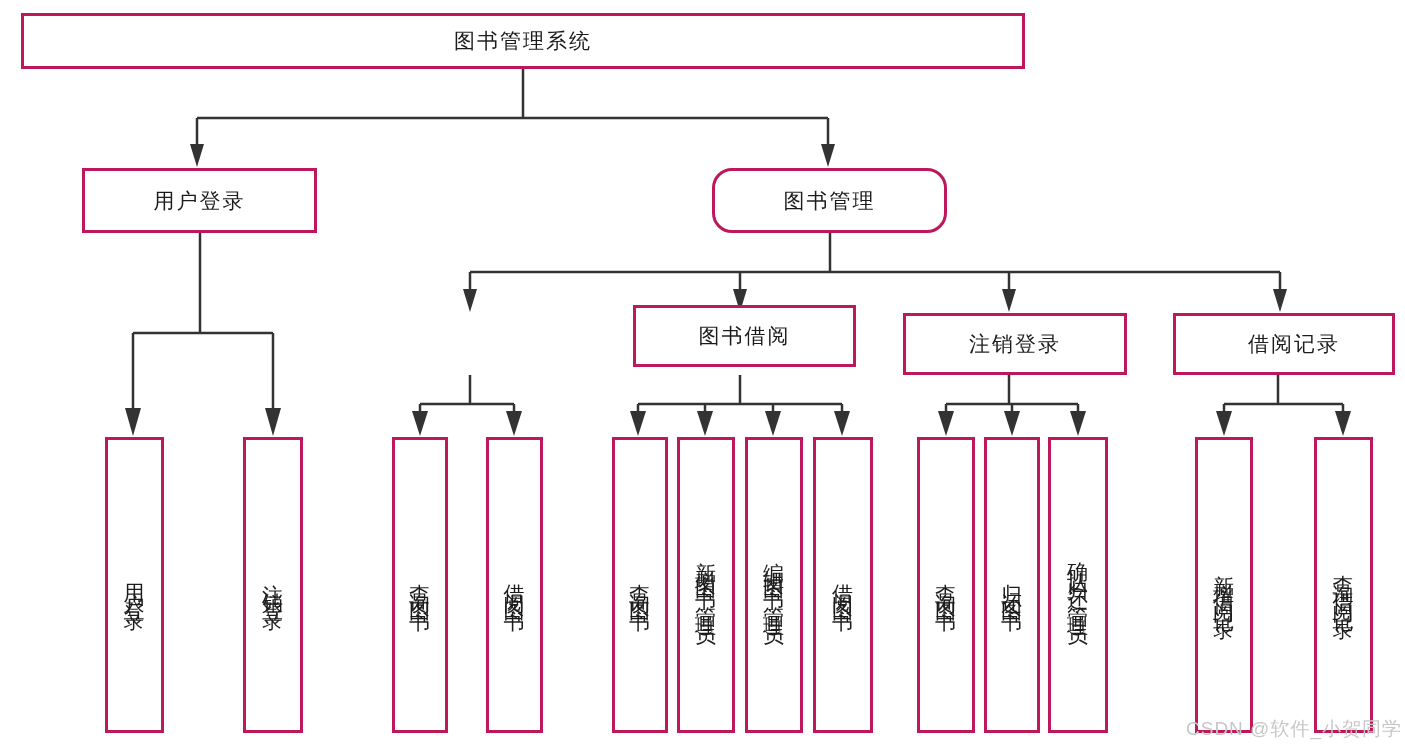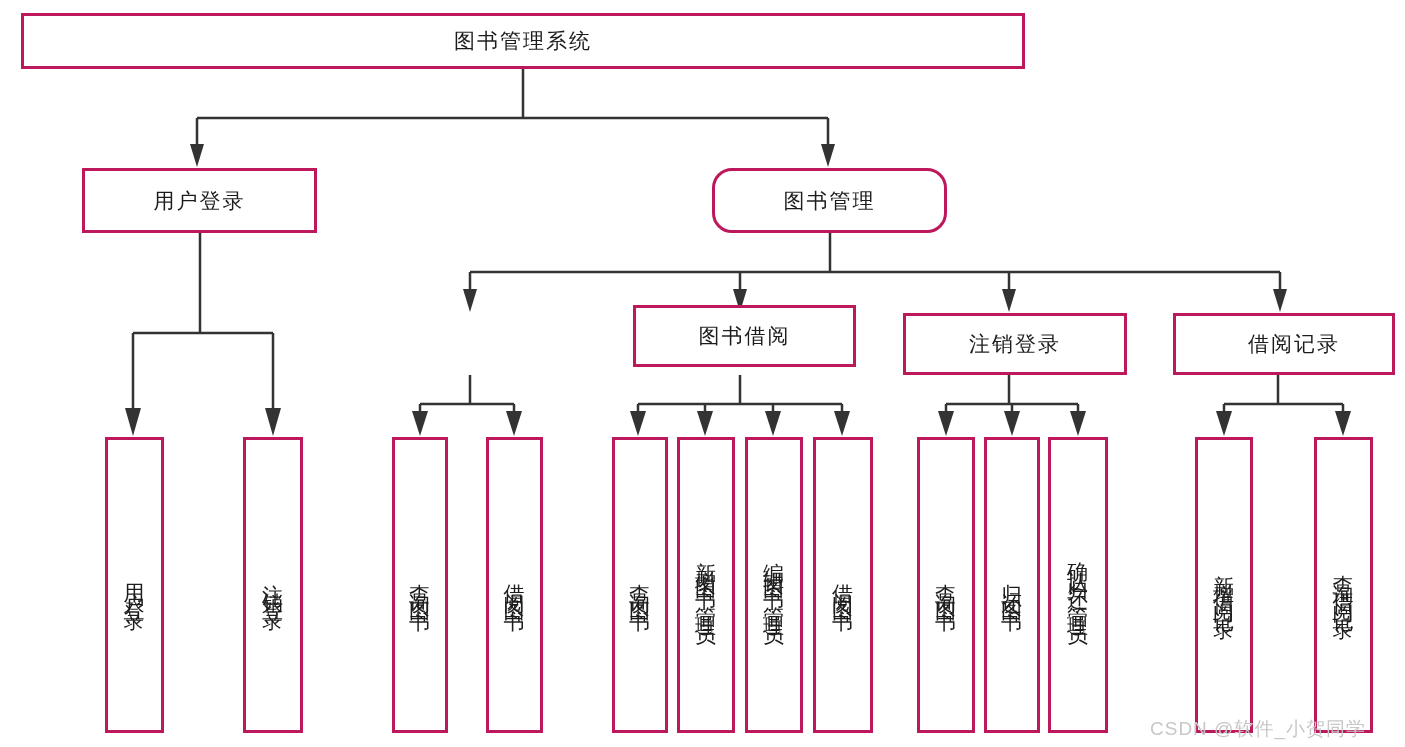--- a/index.html
+++ b/index.html
@@ -43,21 +43,21 @@
   .leaf .vtext {
     writing-mode: vertical-rl;
     text-orientation: mixed;
     font-size: 21px;
     line-height: 1;
     letter-spacing: 9px;
     color: #1c1c1c;
   }
   .watermark {
     position: absolute;
-    left: 1150px;
+    left: 1186px;
     top: 716px;
     font-size: 19px;
     color: #c7c7c7;
     letter-spacing: 1px;
     white-space: nowrap;
     z-index: 5;
   }
   line, path, polyline {
     stroke: #333333;
     stroke-width: 2.5;

